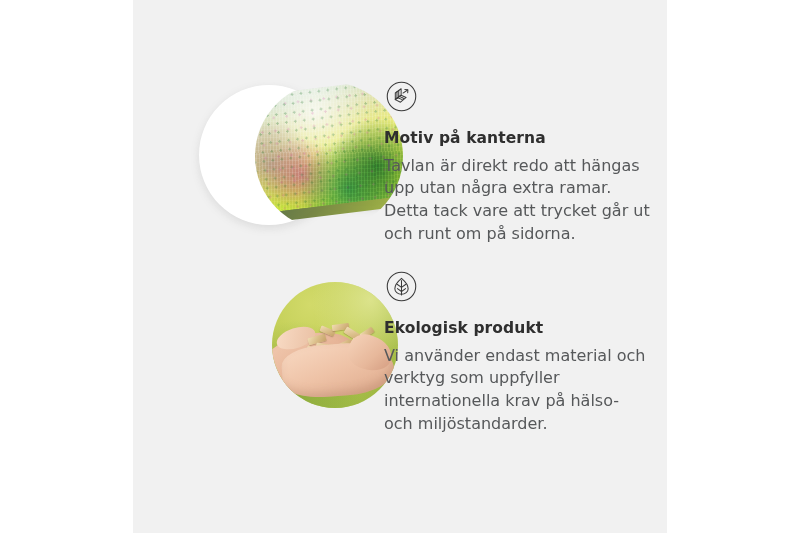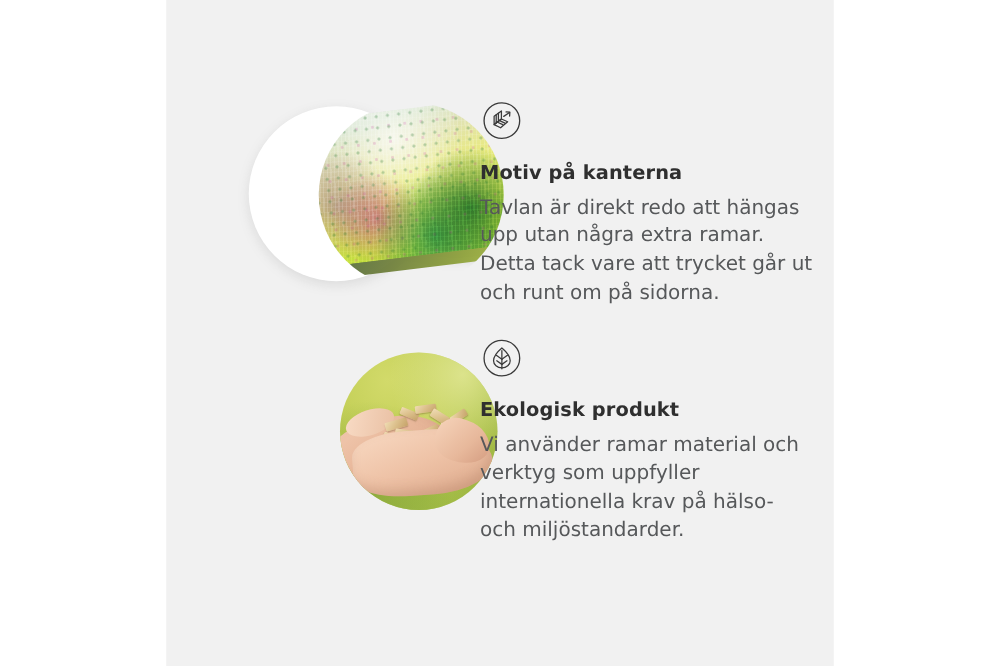--- a/index.html
+++ b/index.html
@@ -368,18 +368,18 @@
         <svg class="icon-badge" viewBox="0 0 40 40">
           <circle class="ring" cx="20" cy="20" r="15.4"></circle>
           <path d="M20 11.2 C24.9 15.3 27.2 19.1 27.2 22.3 C27.2 25.7 24.0 28.4 20 28.4 C16.0 28.4 12.8 25.7 12.8 22.3 C12.8 19.1 15.1 15.3 20 11.2 Z"></path>
           <line x1="20" y1="13.6" x2="20" y2="29.2"></line>
           <line x1="20" y1="21.0" x2="15.2" y2="17.6"></line>
           <line x1="20" y1="21.0" x2="24.8" y2="17.6"></line>
           <line x1="20" y1="25.4" x2="15.6" y2="22.3"></line>
           <line x1="20" y1="25.4" x2="24.4" y2="22.3"></line>
         </svg>
         <div class="feature-title">Ekologisk produkt</div>
-        <div class="feature-body">Vi använder ramar material och verktyg som uppfyller internationella krav på hälso- och miljöstandarder.</div>
+        <div class="feature-body">Vi använder endast material och verktyg som uppfyller internationella krav på hälso- och miljöstandarder.</div>
       </div>
     </div>
 
   </div>
 </div>
 
 </body></html>

